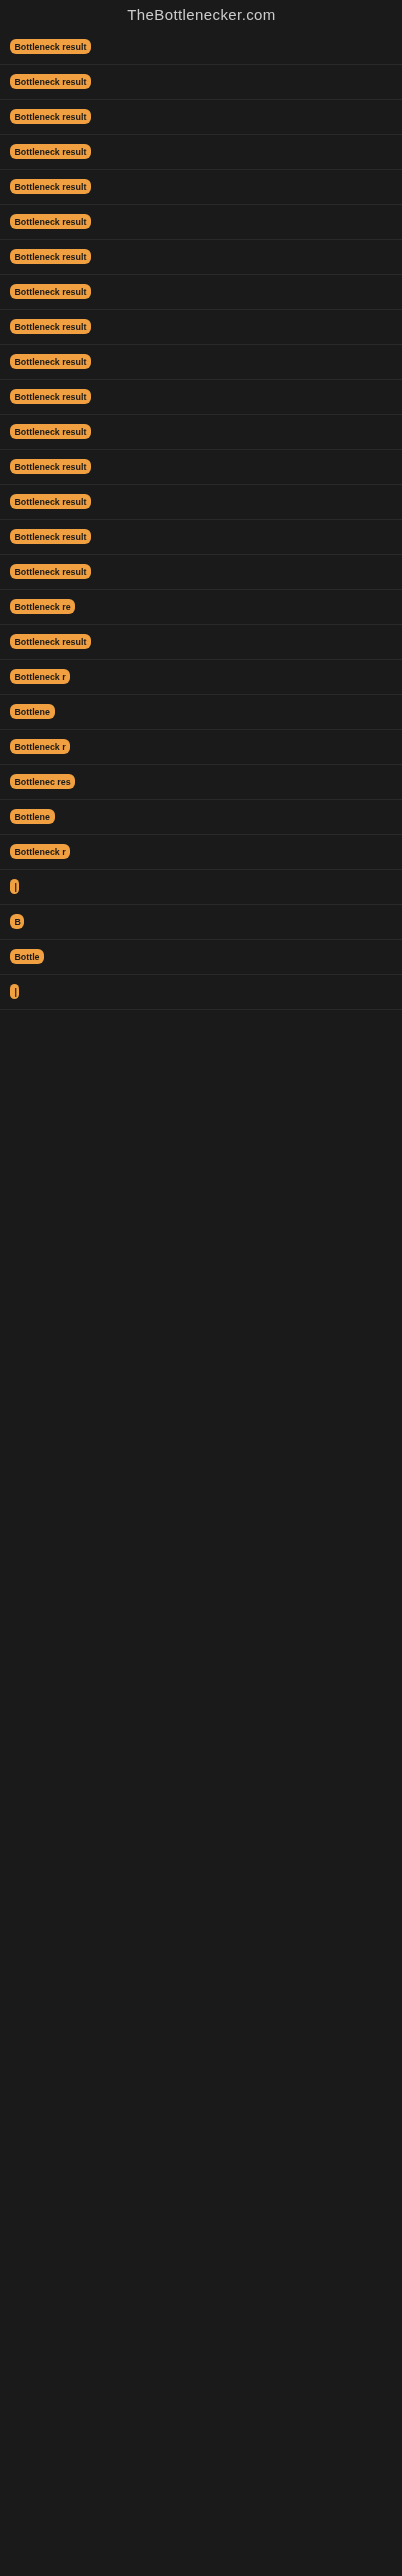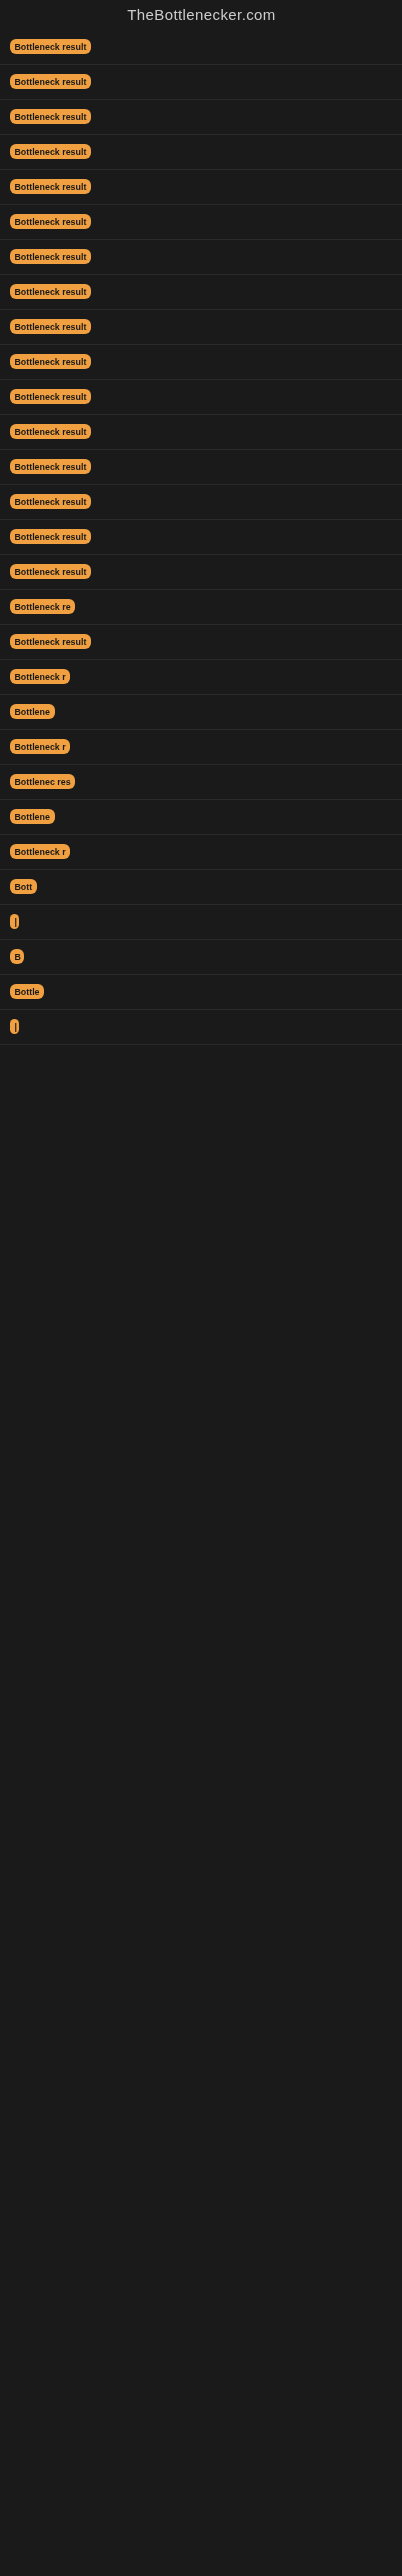--- a/index.html
+++ b/index.html
@@ -178,25 +178,20 @@
         <span class="bottleneck-badge" style="max-width: 64px; overflow: hidden;">Bottlene</span>
       </div>
     </div>
     <div class="row">
       <div class="badge-wrap">
         <span class="bottleneck-badge" style="max-width: 85px; overflow: hidden;">Bottleneck r</span>
       </div>
     </div>
     <div class="row">
       <div class="badge-wrap">
-        <span class="bottleneck-badge" style="max-width: 40px; overflow: hidden;">Bott</span>
-      </div>
-    </div>
-    <div class="row">
-      <div class="badge-wrap">
         <span class="bottleneck-badge" style="max-width: 8px; overflow: hidden;">|</span>
       </div>
     </div>
     <div class="row">
       <div class="badge-wrap">
         <span class="bottleneck-badge" style="max-width: 14.5px; overflow: hidden;">B</span>
       </div>
     </div>
     <div class="row">
       <div class="badge-wrap">

